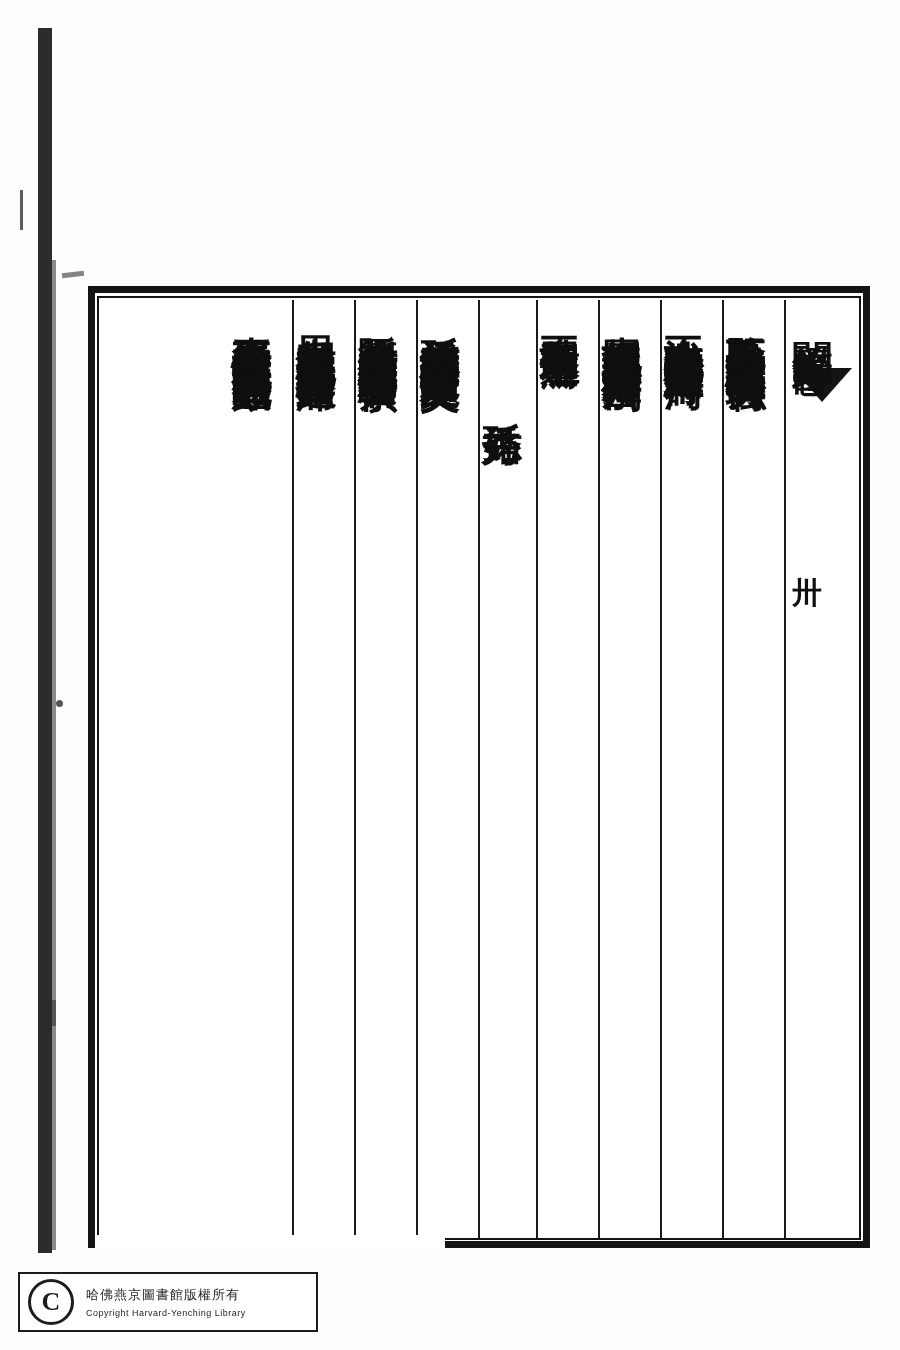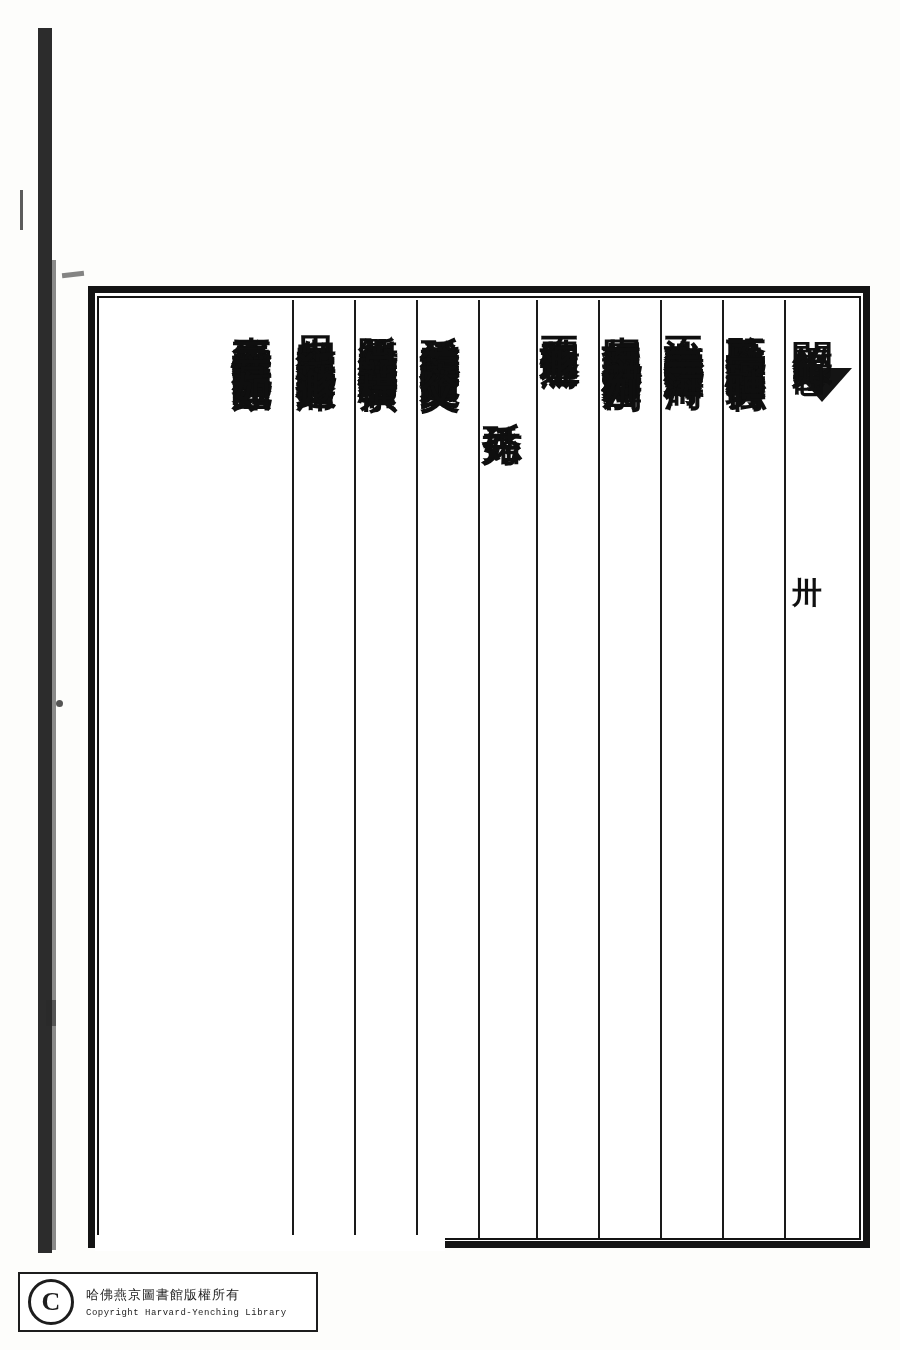--- a/index.html
+++ b/index.html
@@ -223,21 +223,21 @@
     gap: 4px;
   }
   .stamp-cn {
     font-family: "DejaVu Sans", sans-serif;
     font-size: 13px;
     letter-spacing: 1px;
     color: #1d1d1d;
     white-space: nowrap;
   }
   .stamp-en {
-    font-family: Liberation Mono, monospace;
+    font-family: Liberation Sans, sans-serif;
     font-size: 9px;
     letter-spacing: .5px;
     color: #1d1d1d;
     white-space: nowrap;
   }
 </style>
 </head>
 <body>
 
 <div id="page">

